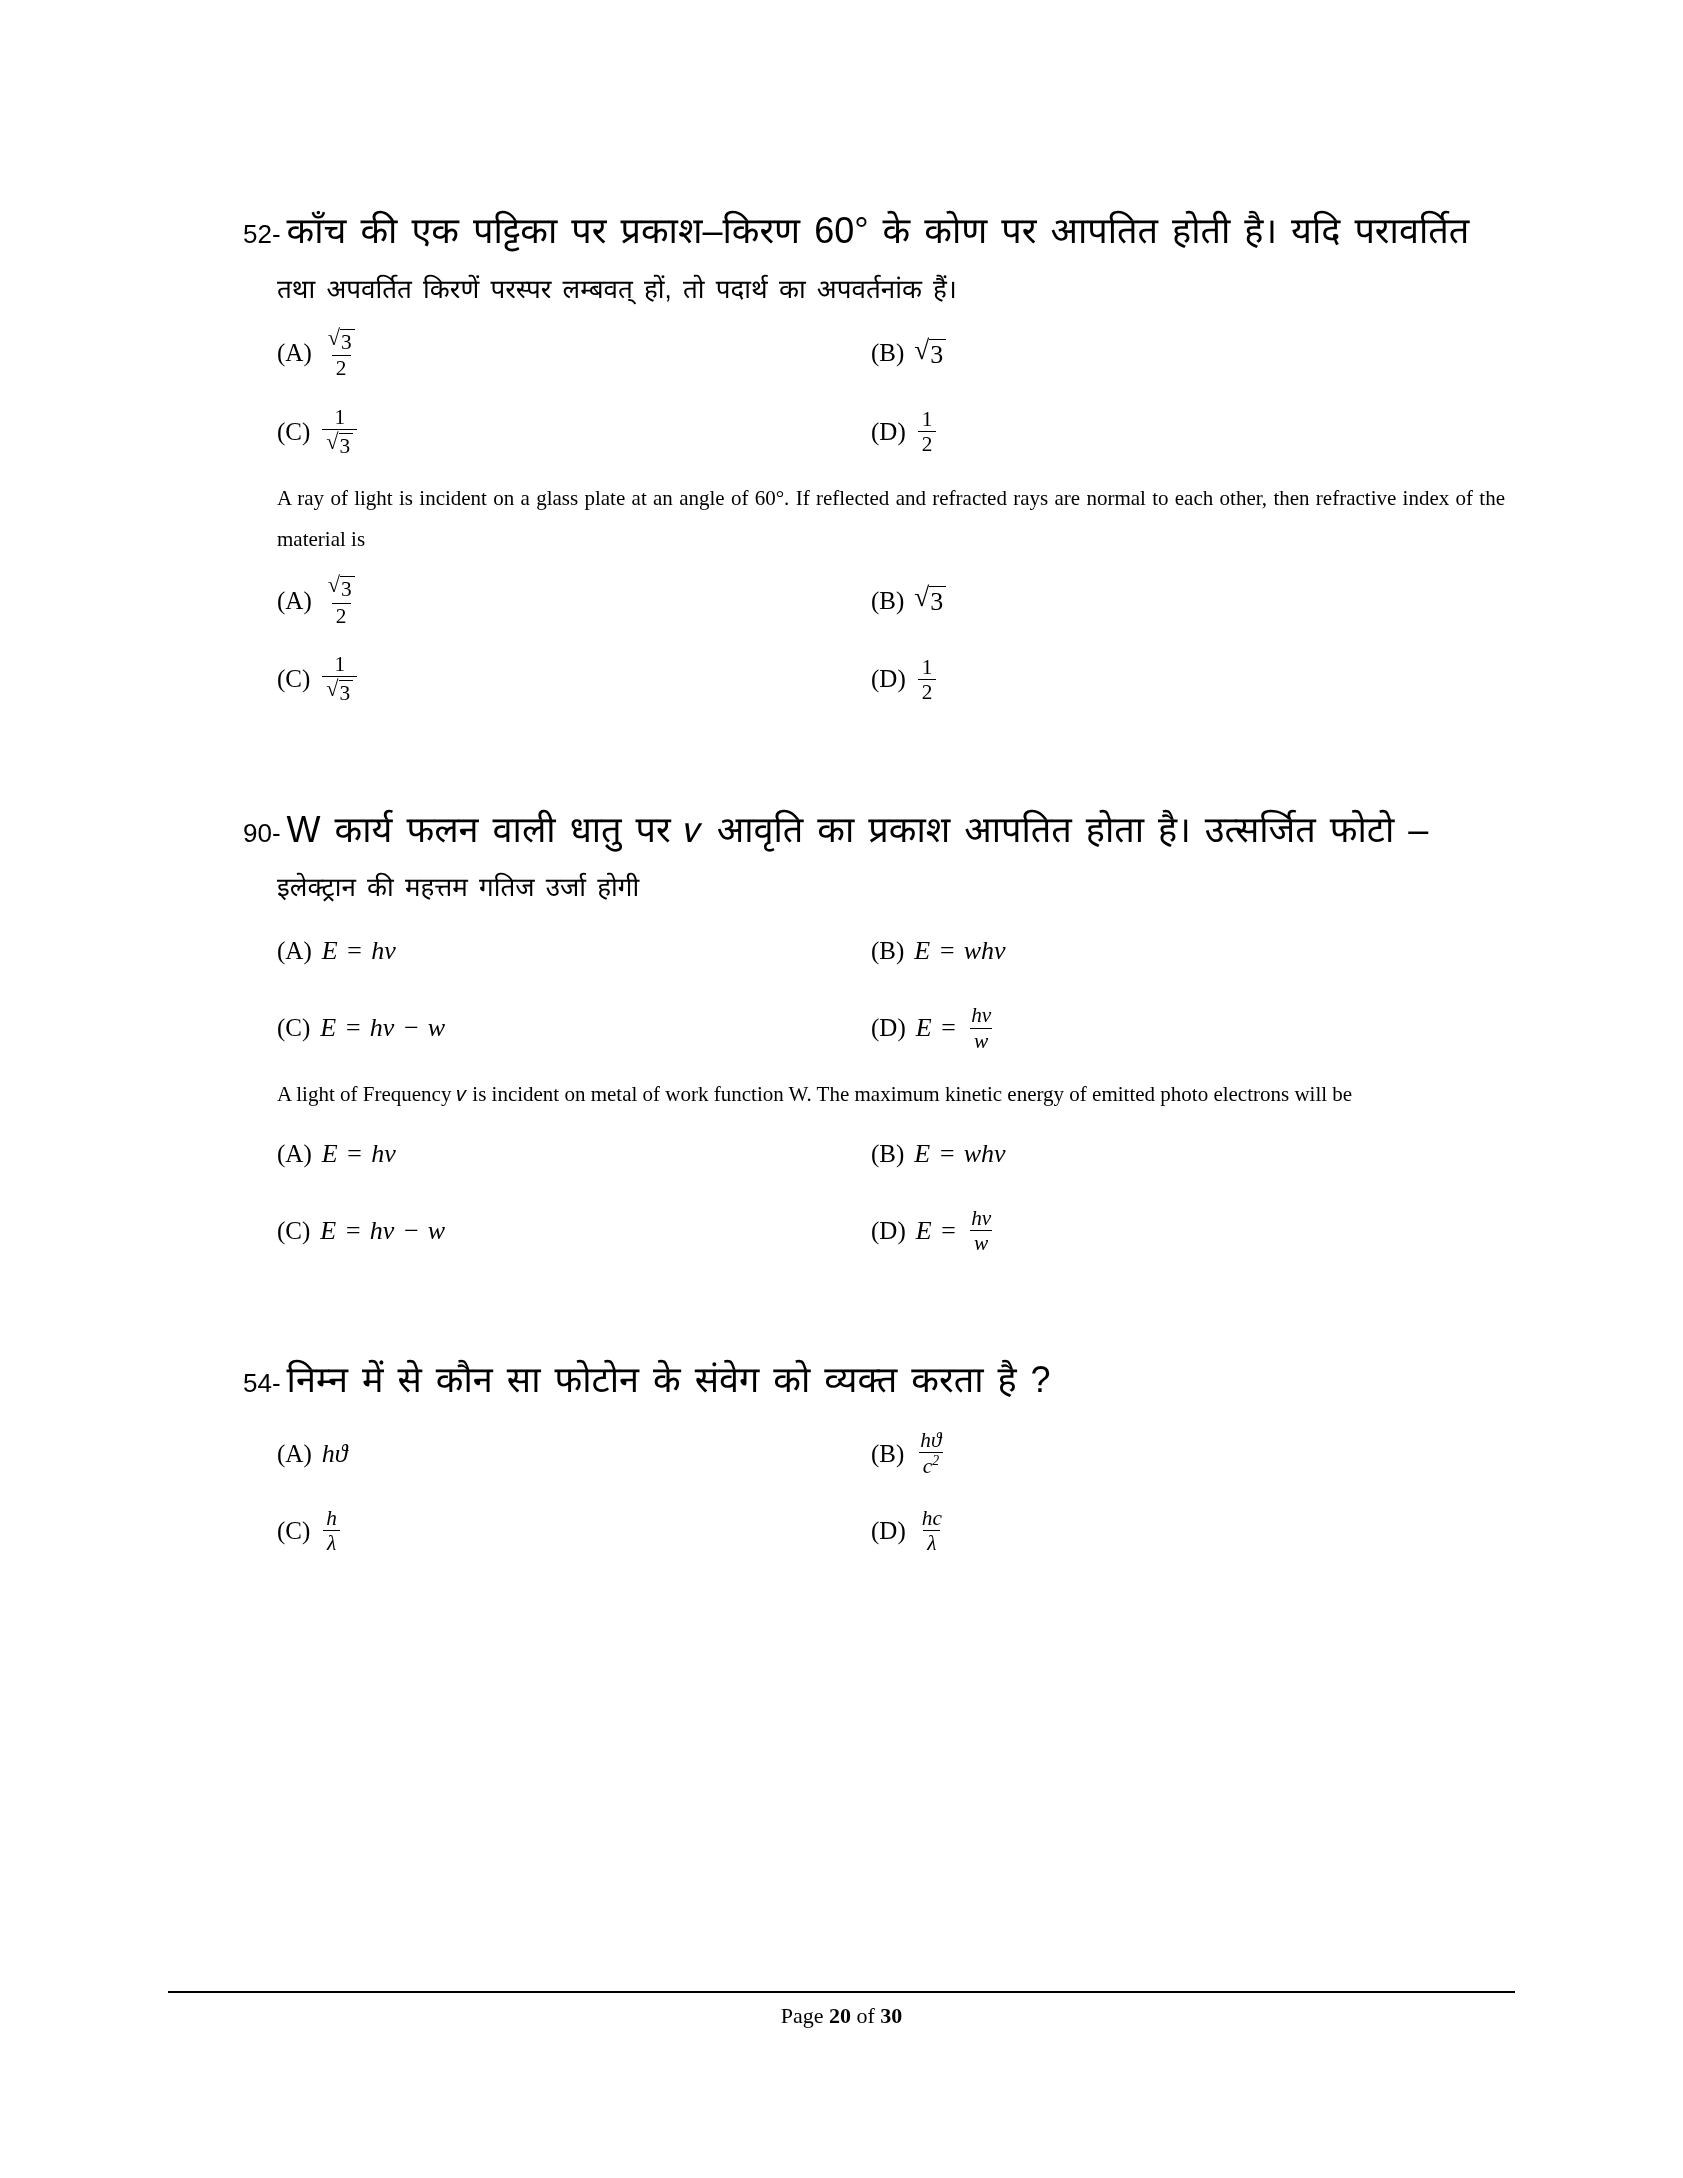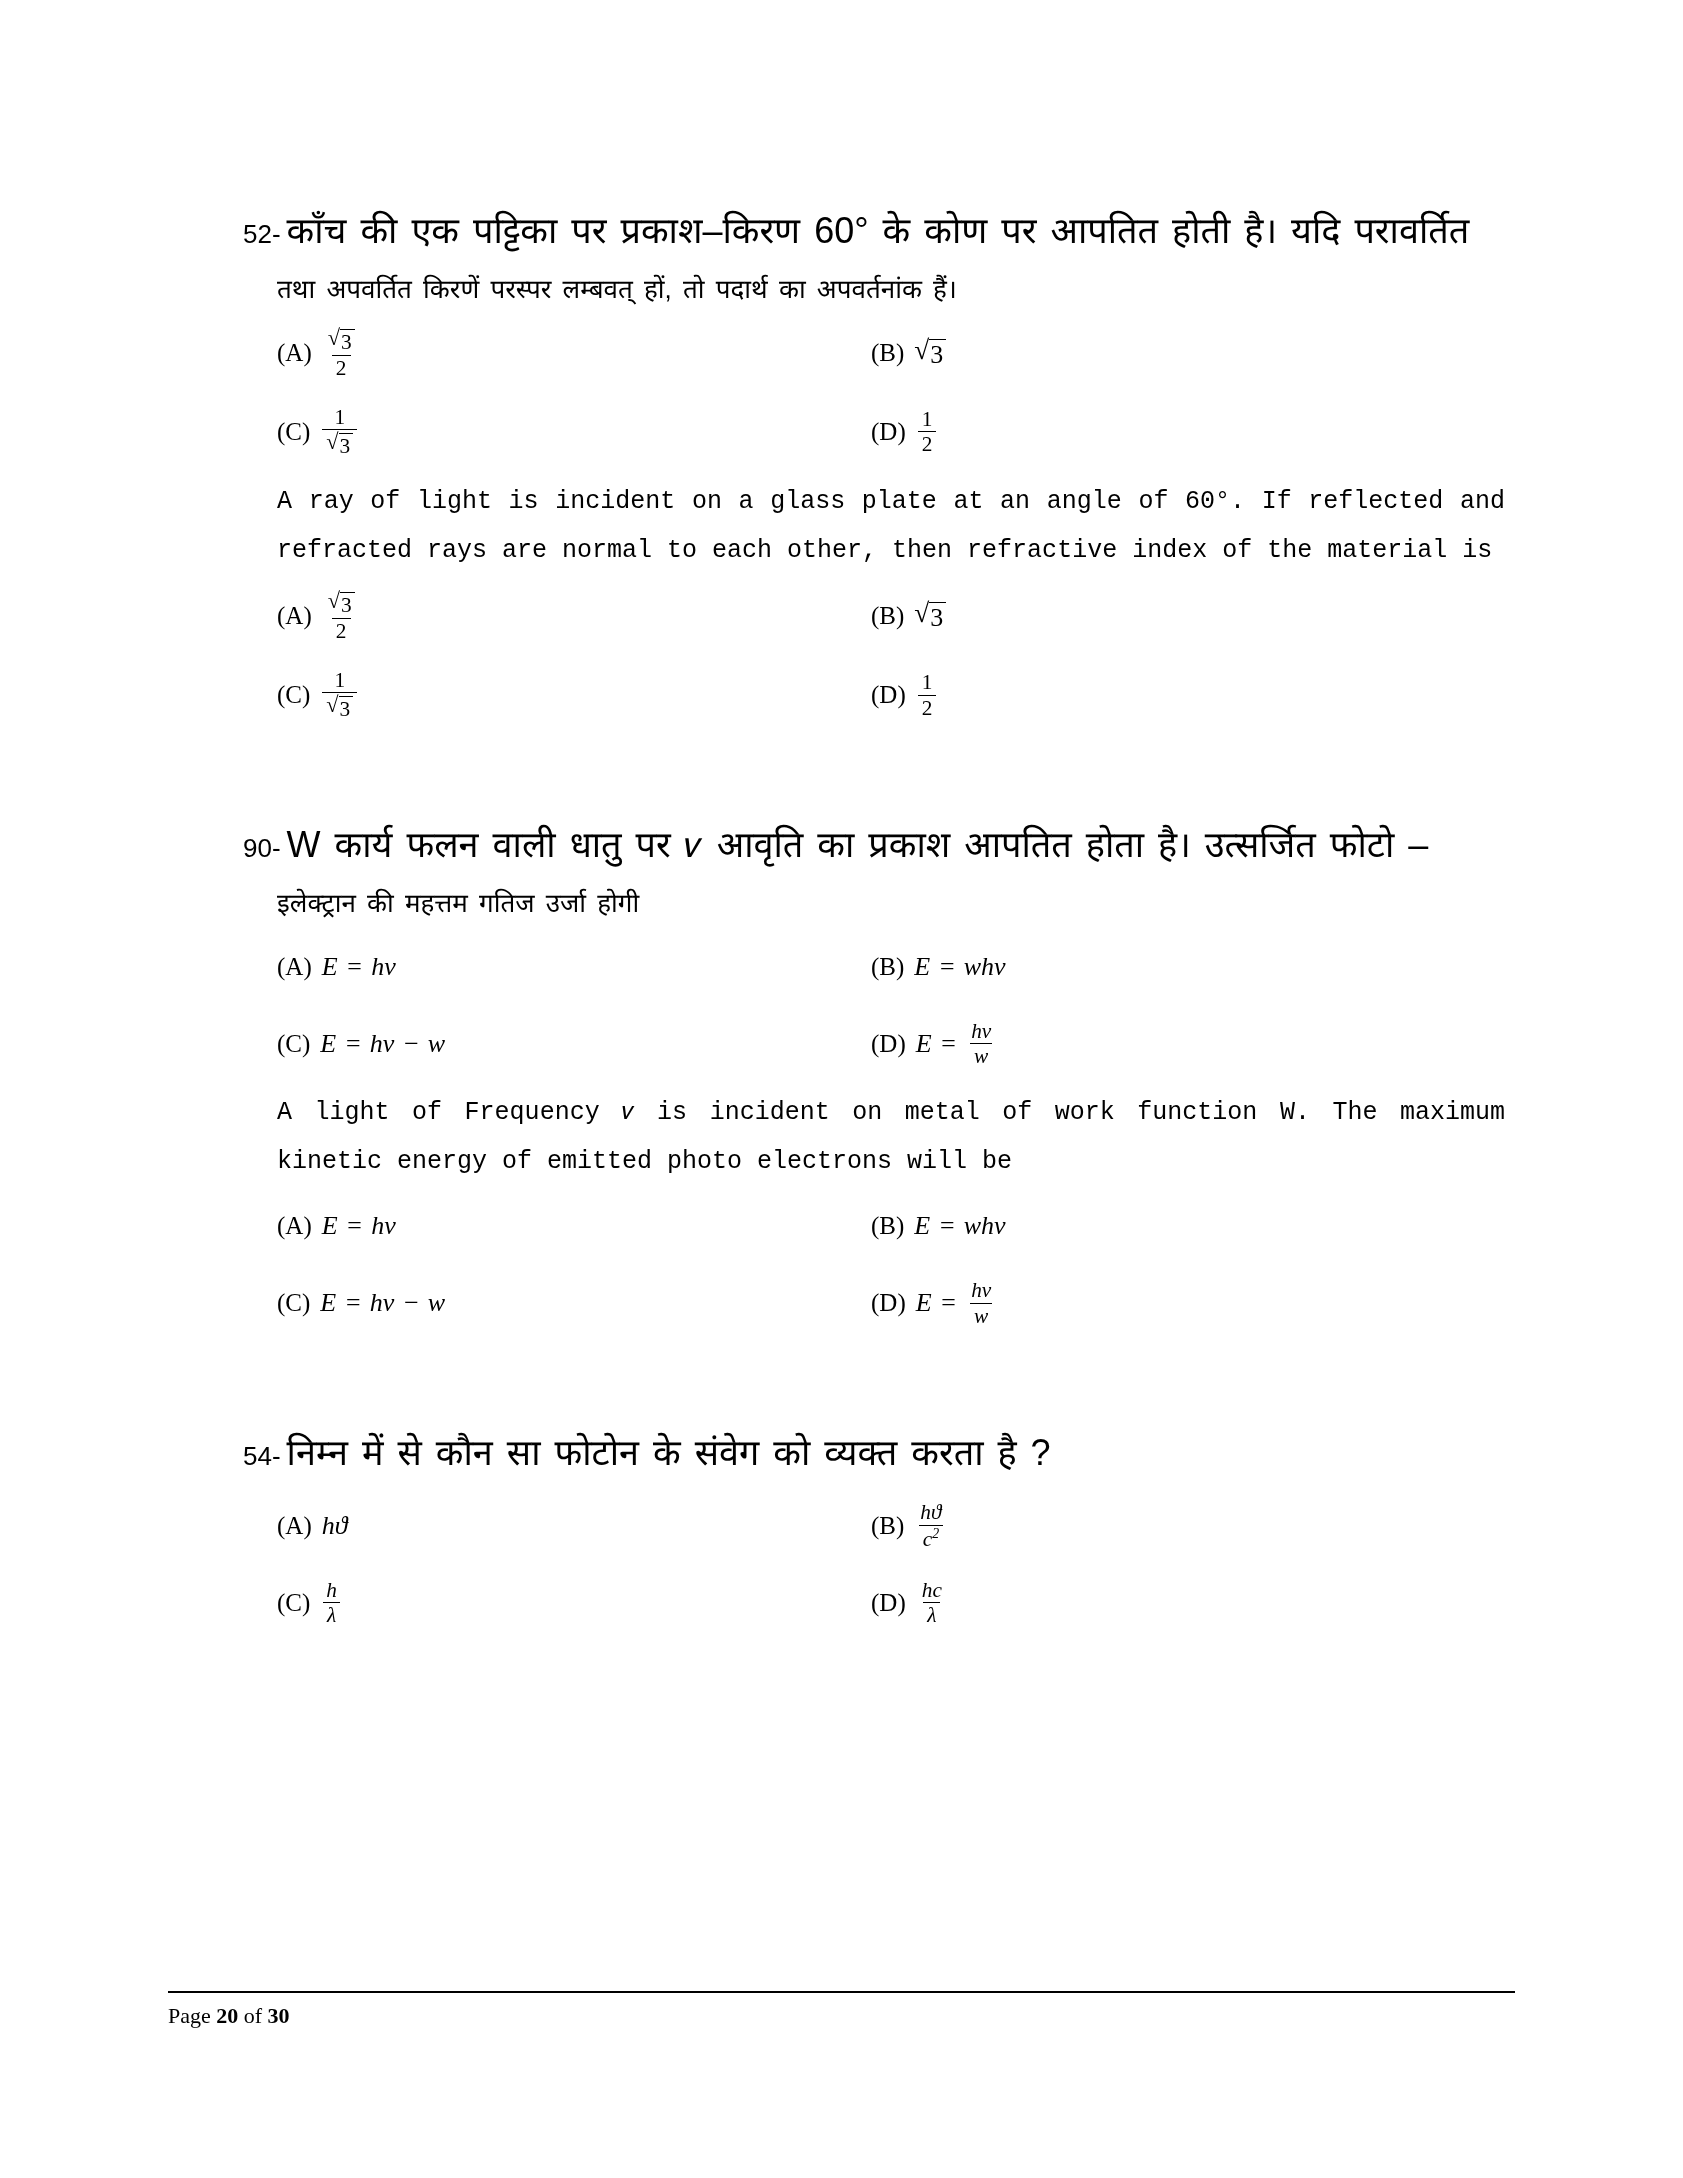--- a/index.html
+++ b/index.html
@@ -44,22 +44,22 @@
     word-spacing: 4px;
   }
   .q-hindi-indent {
     font-family: Liberation Sans, sans-serif;
     font-size: 26px;
     line-height: 1.85;
     word-spacing: 4px;
     padding-left: 34px;
   }
   .q-eng {
-    font-family: Liberation Mono, monospace;
-    font-size: 25px;
+    font-family: Liberation Serif, serif;
+    font-size: 21px;
     line-height: 1.95;
     padding-left: 34px;
     padding-right: 10px;
     text-align: justify;
     margin-top: 20px;
     margin-bottom: 14px;
   }
   
   .options {
     display: grid;
@@ -127,21 +127,21 @@
     right: 168px;
     bottom: 87px;
   }
   .footer-rule {
     border-top: 2px solid #000;
     width: 100%;
   }
   .footer-text {
     font-family: "Liberation Serif", serif;
     font-size: 22px;
-    text-align: left;
+    text-align: center;
     padding-top: 10px;
   }
   .footer-text b { font-weight: bold; }
   .gap-lg { height: 57px; }
 </style>
 </head>
 <body>
 
 <div class="page">
 

